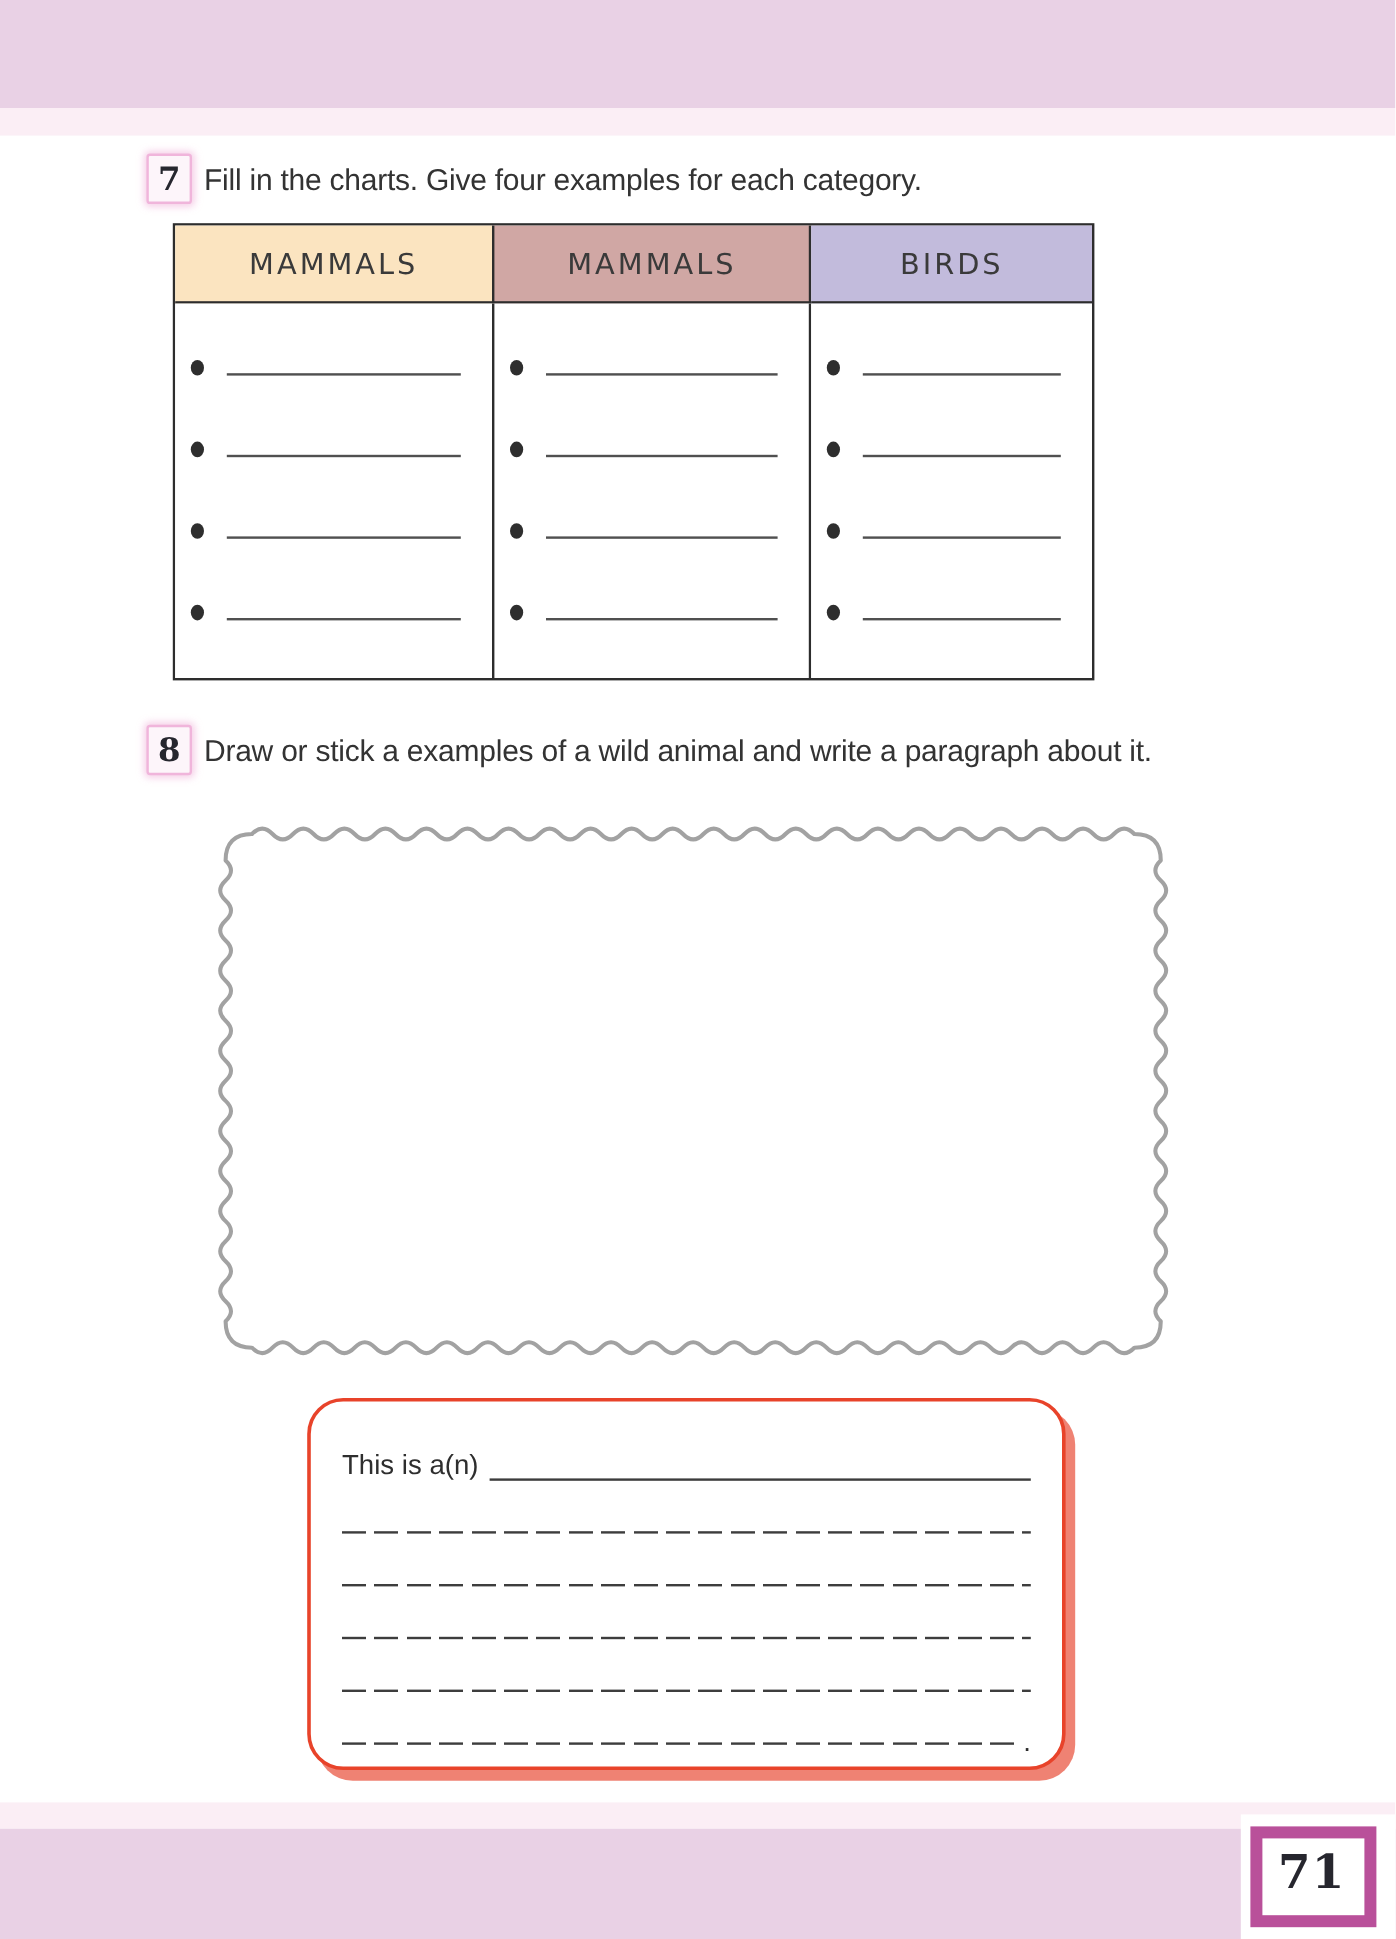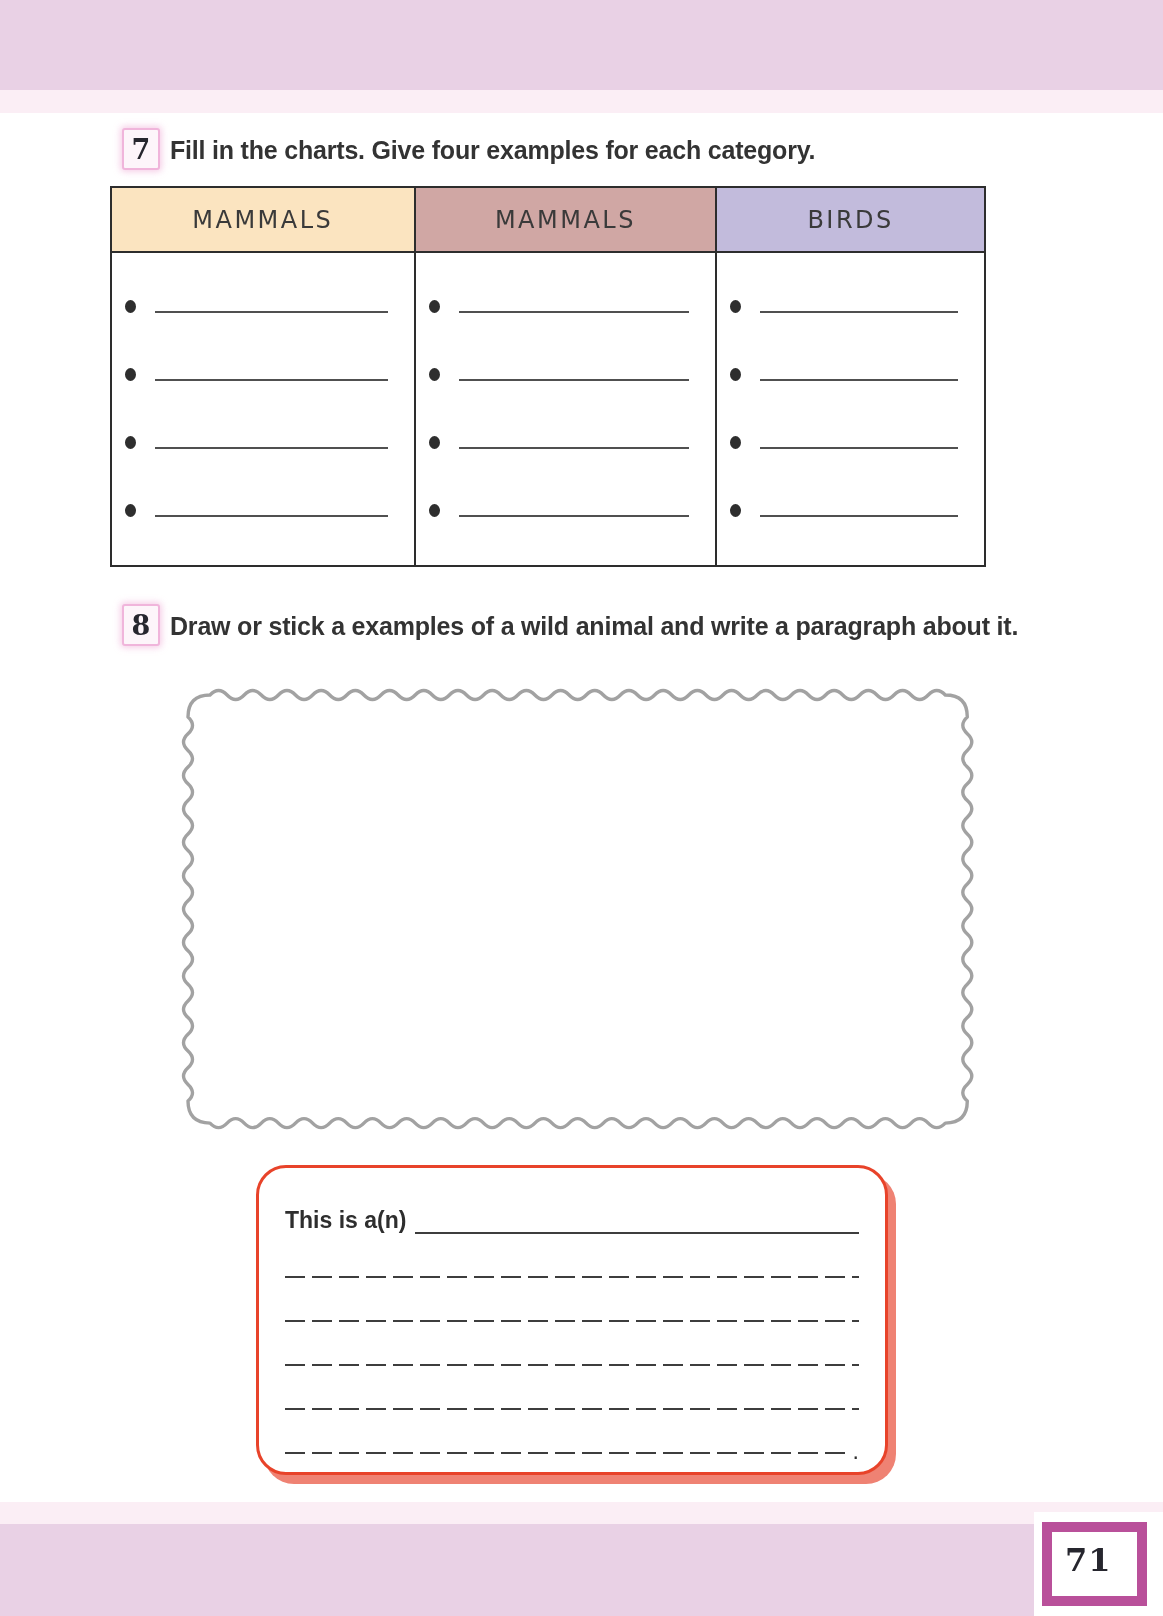--- a/index.html
+++ b/index.html
@@ -14,26 +14,26 @@
   
   .badge { position:absolute; width:38px; height:42px; background:var(--badge_bg);
            border:2px solid var(--badge_border); border-radius:3px;
            box-shadow:0 0 6px 2px rgba(238,170,214,.55);
            display:flex; align-items:center; justify-content:center;
            font-family:"DejaVu Serif", serif; font-weight:bold; font-size:27px; color:#26262e; }
   .badge-7 { left:122px; top:128px; }
   .badge-8 { left:122px; top:604px; }
 
   .instruction { position:absolute; left:170px; font-size:25px; letter-spacing:-0.2px;
-                 color:#333; font-weight:700; }
+                 color:#333; font-weight:400; }
   .instruction-7 { top:136px; }
   .instruction-8 { top:612px; }
 
   
-  .chart-table { position:absolute; left:110px; top:186px; width:876px; height:381px;
+  .chart-table { position:absolute; left:144px; top:186px; width:768px; height:381px;
                  border:2.5px solid var(--table_border); display:grid;
                  grid-template-columns:303fr 305fr 268fr; grid-template-rows:65px 1fr; }
   .col-header { border-bottom:2.5px solid var(--table_border);
                 display:flex; align-items:center; justify-content:center;
                 font-family:"DejaVu Sans", sans-serif; font-size:24px; letter-spacing:2.5px;
                 color:#3a3a3a; }
   .col-header.c0 { background:var(--mammals_header); }
   .col-header.c1 { background:var(--reptiles_header); border-left:2.5px solid var(--table_border); border-right:2.5px solid var(--table_border); }
   .col-header.c2 { background:var(--birds_header);text-align:right; }
   .col-body { padding-top:32px; display:flex; flex-direction:column; gap:40px; background:#fff; }
@@ -43,36 +43,36 @@
   .bline { flex:1; margin-right:26px; border-bottom:2.2px solid #505050; }
 
   
   .draw-area { position:absolute; left:178px; top:685px; width:800px; height:448px; }
   .draw-area svg { display:block; width:800px; height:448px; }
 
   
   .write-box { position:absolute; left:256px; top:1165px; width:632px; height:310px;
                border:3.5px solid var(--red_border); border-radius:30px; background:#fff;
                box-shadow:8px 9px 0 var(--red_shadow); padding:0 26px; }
-  .prompt-row { display:flex; align-items:flex-end; margin-top:36px; height:30px;font-weight:bold; }
+  .prompt-row { display:flex; align-items:flex-end; margin-top:36px; height:30px; }
   .prompt-label { font-size:23px; color:#2e2e2e; white-space:nowrap; }
   .prompt-line { flex:1; margin-left:9px; border-bottom:2px solid #3d3d3d; height:26px; }
   .dash-row { display:flex; align-items:flex-end; margin-top:42px; height:2px; }
   .dash-line { flex:1; height:2px;
                background:repeating-linear-gradient(to right,#3d3d3d 0 20px,transparent 20px 27px); }
   .period { font-size:23px; color:#2e2e2e; line-height:6px; margin-left:2px; }
 
   
   .band-bot-1 { position:absolute; left:0; top:1502px; width:100%; height:22px; background:var(--band_light); }
   .band-bot-2 { position:absolute; left:0; top:1524px; width:100%; height:92px; background:var(--band_dark); }
   .footer-cutout { position:absolute; left:1034px; top:1512px; width:129px; height:104px; background:#fff; }
   .page-number-box { position:absolute; left:1042px; top:1522px; width:105px; height:84px;
                      background:#fff; border:10px solid var(--pagebox_border);
                      display:flex; align-items:center; }
-  .page-number { font-family:"DejaVu Serif", serif; font-weight:bold; font-size:32px;
+  .page-number { font-family:"DejaVu Serif", serif; font-weight:bold; font-size:39px;
                  color:#26262e; padding-left:13px; margin-top:-8px; letter-spacing:1px; }
 </style>
 </head>
 <body>
 
 <div class="page">
 
   <div class="band-top"></div>
   <div class="band-top-2"></div>
 

